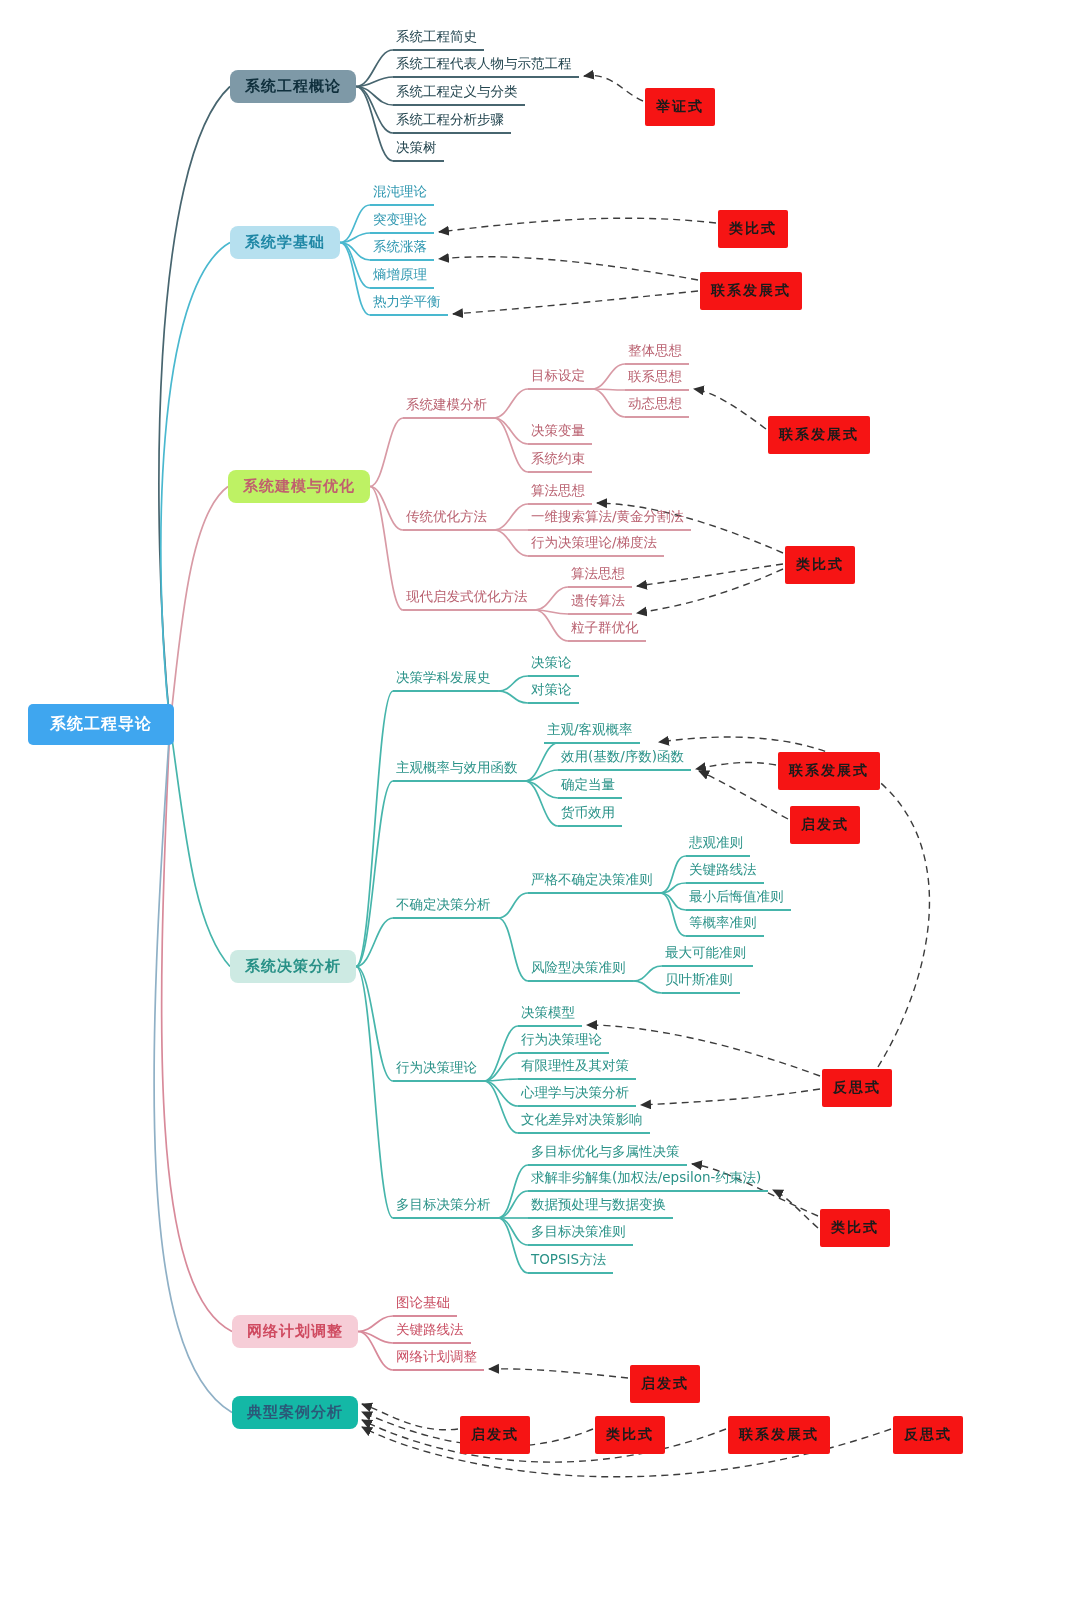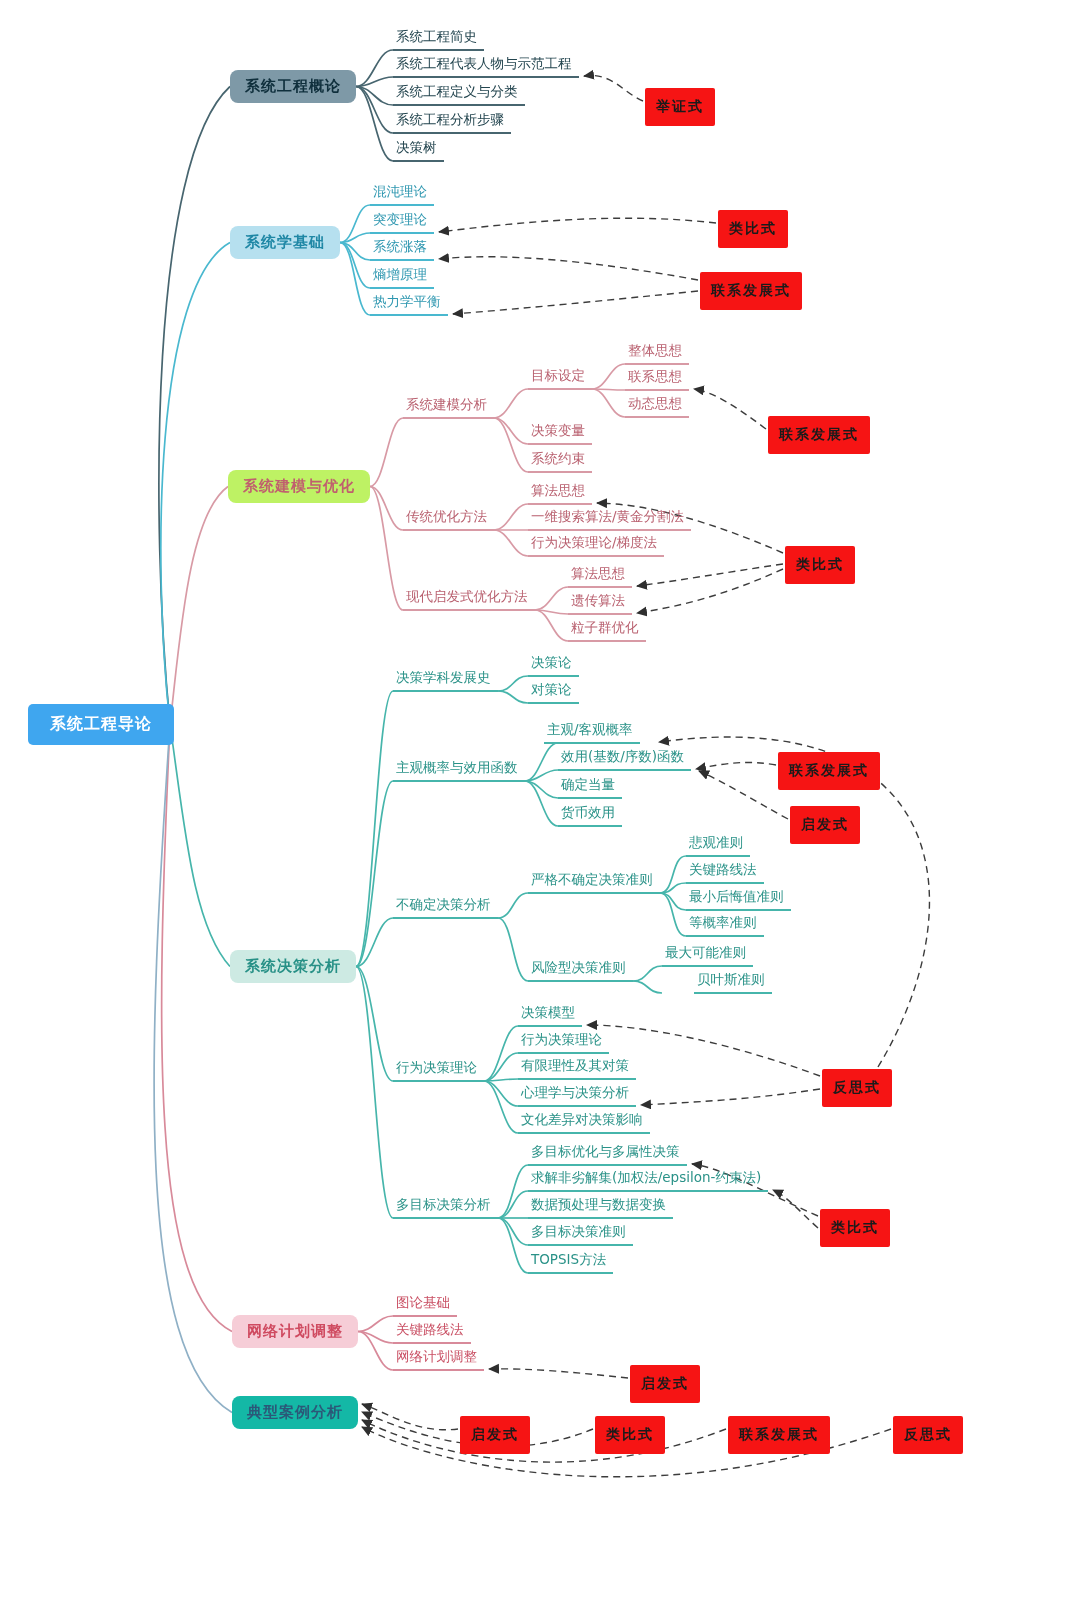--- a/index.html
+++ b/index.html
@@ -178,21 +178,21 @@
 
   <div class="node leaf b4" id="n-nc0" style="left:528px;top:870px">严格不确定决策准则</div>
   <div class="node leaf b4" id="n-nc1" style="left:528px;top:958px">风险型决策准则</div>
 
   <div class="node leaf b4" id="n-s0" style="left:686px;top:833px">悲观准则</div>
   <div class="node leaf b4" id="n-s1" style="left:686px;top:860px">关键路线法</div>
   <div class="node leaf b4" id="n-s2" style="left:686px;top:887px">最小后悔值准则</div>
   <div class="node leaf b4" id="n-s3" style="left:686px;top:913px">等概率准则</div>
 
   <div class="node leaf b4" id="n-r0" style="left:662px;top:943px">最大可能准则</div>
-  <div class="node leaf b4" id="n-r1" style="left:694px;top:970px">贝叶斯准则</div>
+  <div class="node leaf b4" id="n-r1" style="left:662px;top:970px">贝叶斯准则</div>
 
   <div class="node leaf b4" id="n-bh0" style="left:518px;top:1003px">决策模型</div>
   <div class="node leaf b4" id="n-bh1" style="left:518px;top:1030px">行为决策理论</div>
   <div class="node leaf b4" id="n-bh2" style="left:518px;top:1056px">有限理性及其对策</div>
   <div class="node leaf b4" id="n-bh3" style="left:518px;top:1083px">心理学与决策分析</div>
   <div class="node leaf b4" id="n-bh4" style="left:518px;top:1110px">文化差异对决策影响</div>
 
   <div class="node leaf b4" id="n-mo0" style="left:528px;top:1142px">多目标优化与多属性决策</div>
   <div class="node leaf b4" id="n-mo1" style="left:528px;top:1168px">求解非劣解集(加权法/epsilon-约束法)</div>
   <div class="node leaf b4" id="n-mo2" style="left:528px;top:1195px">数据预处理与数据变换</div>

